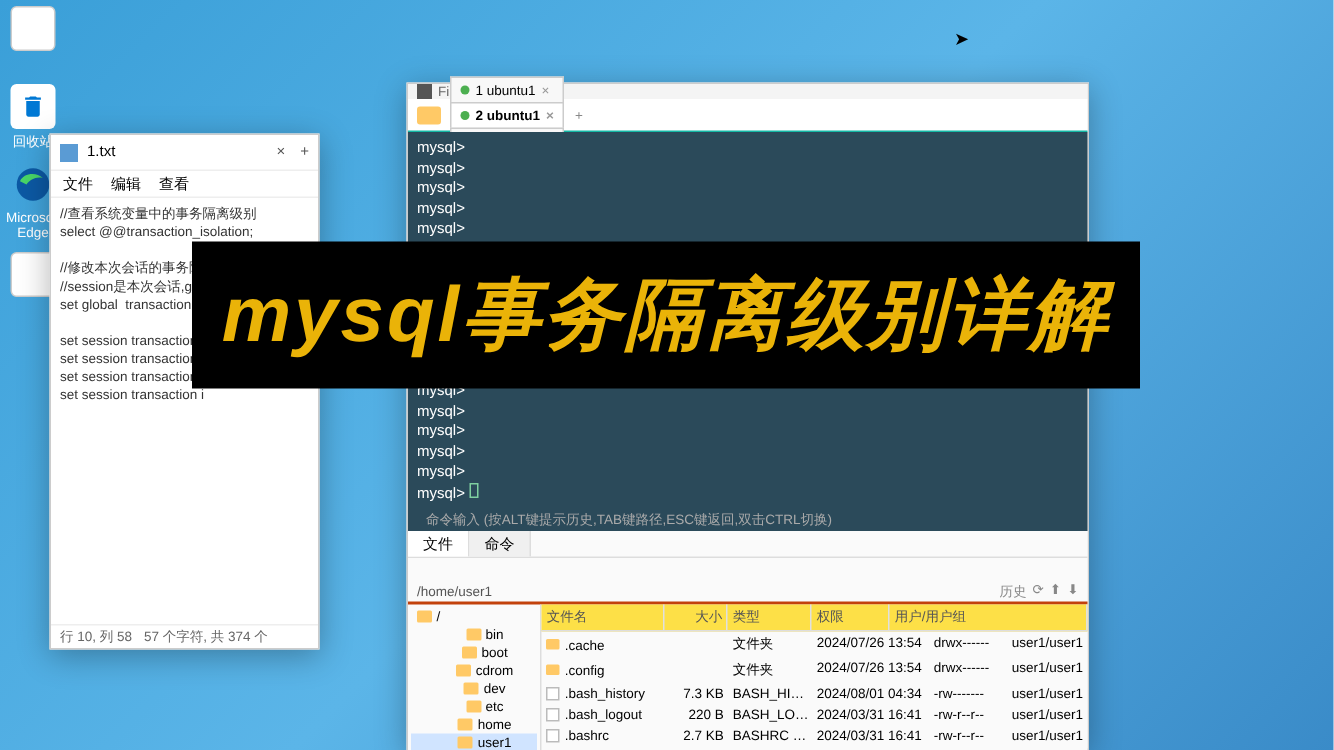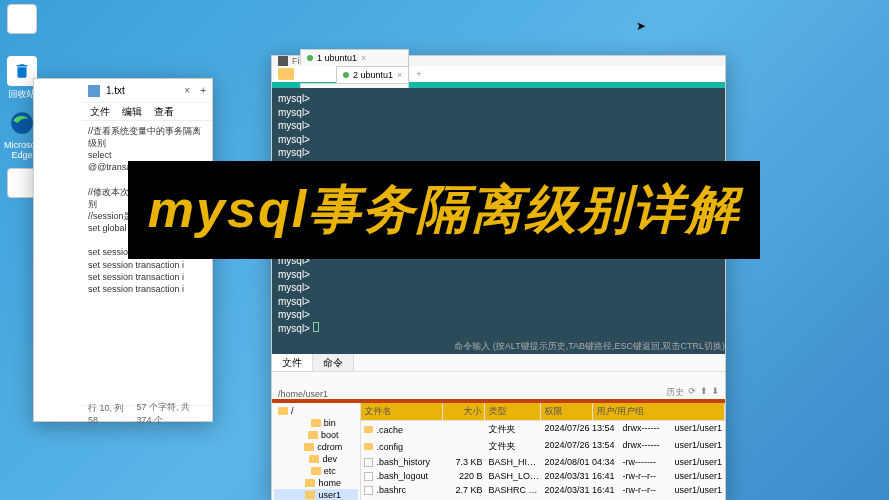--- a/index.html
+++ b/index.html
@@ -1,54 +1,54 @@
 <!DOCTYPE html>
 <html><head>
 <meta charset="utf-8">
 <style>
 *{box-sizing:border-box;margin:0;padding:0;font-family:"Microsoft YaHei","Segoe UI",sans-serif;}
 body{width:889px;height:500px;background:linear-gradient(135deg,#3a9fd8 0%,#5bb5e8 50%,#3a8bc8 100%);position:relative;overflow:hidden;}
 .desktop-icon{position:absolute;width:36px;text-align:center;font-size:9px;color:#fff;}
 .desktop-icon .ico{width:30px;height:30px;margin:0 auto 2px;border-radius:4px;display:flex;align-items:center;justify-content:center;}
 .window{position:absolute;background:#fff;border:1px solid #ccc;box-shadow:0 4px 20px rgba(0,0,0,0.3);display:flex;flex-direction:column;}
-#notepad{left:33px;top:78px;width:180px;height:344px;padding-left:48px;}
+#notepad{left:33px;top:89px;width:180px;height:344px;}
 #notepad .titlebar{height:24px;display:flex;align-items:center;padding:0 6px;font-size:10px;background:#fff;border-bottom:1px solid #eee;}
 #notepad .titlebar .t-icon{width:12px;height:12px;background:#5a9bd4;margin-right:6px;}
 #notepad .win-controls{margin-left:auto;display:flex;gap:10px;font-size:10px;color:#555;}
 #notepad .win-controls span{cursor:pointer;}
 #notepad .menu{height:18px;display:flex;gap:12px;padding:0 8px;font-size:10px;align-items:center;border-bottom:1px solid #eee;}
 #notepad .content{flex:1;padding:4px 6px;font-size:9px;line-height:1.35;color:#333;white-space:pre-wrap;overflow:hidden;}
 #notepad .status{height:16px;font-size:9px;color:#666;padding:0 6px;border-top:1px solid #eee;display:flex;align-items:center;gap:8px;}
 #finalshell{left:271px;top:55px;width:455px;height:445px;}
 #finalshell .fs-title{height:16px;background:#f4f4f4;font-size:9px;display:flex;align-items:center;padding:0 6px;color:#666;}
 #finalshell .fs-title .fs-ico{width:10px;height:10px;background:#555;margin-right:4px;}
-#finalshell .fs-tabs{height:22px;background:#fff;display:flex;align-items:center;border-bottom:6px solid #14b8a6;font-size:9px;}
+#finalshell .fs-tabs{height:22px;background:#fff;display:flex;align-items:center;border-bottom:1px solid #14b8a6;font-size:9px;}
 #finalshell .folder-ico{width:16px;height:12px;background:#ffc966;margin:0 6px;border-radius:2px;}
 .fs-tab{padding:3px 6px;border:1px solid #ccc;border-bottom:none;margin-right:1px;background:#f8f8f8;display:flex;align-items:center;gap:4px;}
-.fs-tab.active{background:#fff;font-weight:normal;margin-left:36px;}
+.fs-tab.active{background:#fff;font-weight:bold;}
 .fs-tab .dot{width:6px;height:6px;border-radius:50%;background:#4caf50;}
 .fs-tab .close{color:#999;font-size:9px;}
 #finalshell .terminal{flex:0 0 266px;background:#2b4a5a;color:#fff;font-family:Consolas,monospace;font-size:10px;padding:4px 6px;line-height:1.35;position:relative;}
 #finalshell .terminal .line{white-space:pre;}
 #finalshell .terminal .cursor{display:inline-block;width:6px;height:10px;border:1px solid #7fd0a0;}
-#finalshell .term-hint{position:absolute;bottom:2px;left:12px;right:0;text-align:right;font-size:9px;color:#aaa;}
+#finalshell .term-hint{position:absolute;bottom:2px;left:12px;right:0;text-align:left;font-size:9px;color:#aaa;}
 #finalshell .bottom{flex:1;display:flex;flex-direction:column;background:#fafafa;}
 #finalshell .btabs{height:18px;display:flex;font-size:10px;border-bottom:1px solid #ddd;}
 #finalshell .btab{padding:2px 10px;border-right:1px solid #ddd;background:#f0f0f0;}
 #finalshell .btab.active{background:#fff;}
-#finalshell .pathbar{height:16px;font-size:9px;color:#555;padding:0 6px;display:flex;align-items:flex-end;border-bottom:4px solid #c2410c;margin-top:15px;}
+#finalshell .pathbar{height:16px;font-size:9px;color:#555;padding:0 6px;display:flex;align-items:center;border-bottom:2px solid #c2410c;margin-top:15px;}
 #finalshell .pathbar .tools{margin-left:auto;display:flex;gap:4px;color:#888;}
 #finalshell .split{flex:1;display:flex;}
 #finalshell .tree{width:95px;border-right:1px solid #ddd;font-size:9px;padding:2px;}
 #finalshell .tree .node{padding:1px 0 1px 4px;display:flex;align-items:center;gap:3px;}
 #finalshell .tree .fico{width:10px;height:8px;background:#ffc966;border-radius:1px;}
 #finalshell .tree .sel{background:#d0e4ff;}
 #finalshell .tree .ind{padding-left:14px;justify-content:center;}
 #finalshell .files{flex:1;font-size:9px;}
-#finalshell .files .fhead{display:flex;background:#eab308;border-bottom:1px solid #ddd;color:#555;}
+#finalshell .files .fhead{display:flex;background:#fde047;border-bottom:1px solid #ddd;color:#555;}
 #finalshell .files .fhead div{padding:2px 3px;border-right:1px solid #e0e0e0;}
 #finalshell .files .frow{display:flex;padding:1px 0;}
 #finalshell .files .frow div{padding:1px 3px;overflow:hidden;white-space:nowrap;}
 .c-name{width:82px;display:flex;align-items:center;gap:3px;}
 .c-size{width:42px;text-align:right;}
 .c-type{width:56px;}
 .c-date{width:78px;}
 .c-perm{width:52px;}
 .c-user{flex:1;}
 .fico2{width:9px;height:7px;background:#ffc966;border-radius:1px;display:inline-block;}

